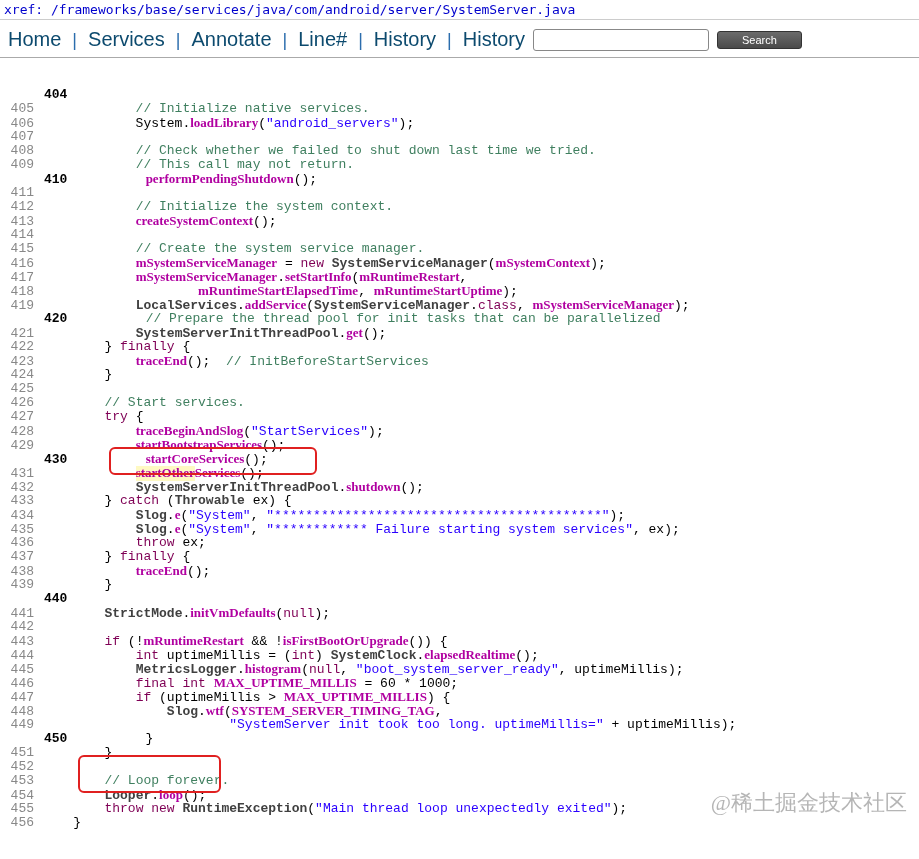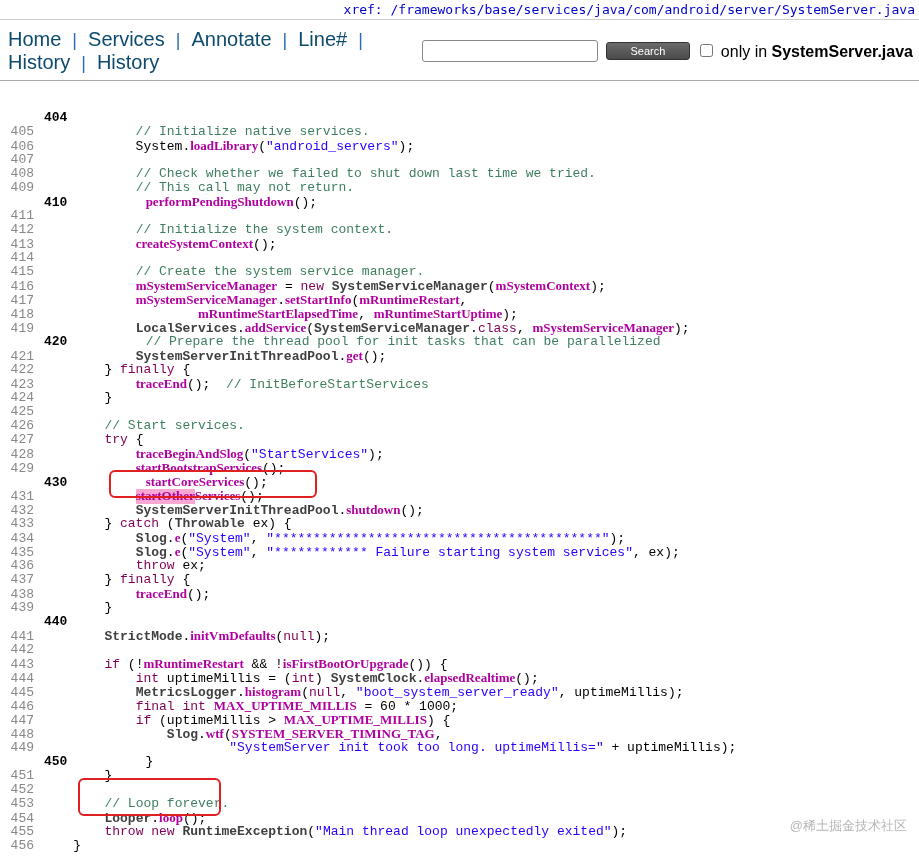--- a/index.html
+++ b/index.html
@@ -11,21 +11,20 @@
     color: #000;
     background: #fff;
     width: 919px;
   }
   .xref-bar {
     padding: 2px 4px;
     font-size: 13px;
     font-family: Consolas, Menlo, monospace;
     color: #2a00ff;
     border-bottom: 1px solid #ccc;
-    text-align: right;
   }
   .xref-bar .xref-label { color: #0000cd; }
   .xref-bar a { color: #0000cd; text-decoration: none; }
   .nav-bar {
     padding: 8px 6px 6px 6px;
     border-bottom: 1px solid #aaa;
     display: flex;
     align-items: center;
     flex-wrap: nowrap;
   }
@@ -72,49 +71,45 @@
     padding-right: 8px;
     user-select: none;
   }
   .ln.bold { color: #000; font-weight: bold; padding-left: 44px; }
   .row { display: block; height: 14px; }
   .c-comment { color: #3f7f5f; }
   .c-keyword { color: #7f0055; font-weight: normal; text-align: center; }
   .c-string  { color: #2a00ff; }
   .c-call    { color: #b000a0; font-weight: bold; font-family: Liberation Serif, serif; }
   .c-type    { color: #404040; font-weight: bold; }
-  .hl { background: #f9a8d4; }
+  .hl { background: #fef9c3; }
   .box-red {
     position: absolute;
     border: 2px solid #e02020;
     border-radius: 6px;
     pointer-events: none;
   }
   .watermark {
     position: absolute;
     right: 12px;
     bottom: 20px;
     color: #7a7a7a;
-    font-size: 13px;
+    font-size: 22px;
     opacity: .55;
-    font-family: Liberation Sans, sans-serif;
+    font-family: Liberation Serif, serif;
   }
 </style>
 </head>
 <body>
 
 <div class="xref-bar">
   <span class="xref-label">xref: </span><span id="xref-path"><a>/</a><a>frameworks</a><a>/</a><a>base</a><a>/</a><a>services</a><a>/</a><a>java</a><a>/</a><a>com</a><a>/</a><a>android</a><a>/</a><a>server</a><a>/</a><a>SystemServer.java</a></span>
 </div>
 
 <div class="nav-bar">
   <span id="nav-links"><a class="nav-link">Home</a><span class="nav-sep"> | </span><a class="nav-link">Services</a><span class="nav-sep"> | </span><a class="nav-link">Annotate</a><span class="nav-sep"> | </span><a class="nav-link">Line#</a><span class="nav-sep"> | </span><a class="nav-link">History</a><span class="nav-sep"> | </span><a class="nav-link">History</a></span>
   <input class="search-input" type="text" style="">
   <button class="search-btn">Search</button>
-  <span class="only-in">
-    <input type="checkbox" style="">
-    <span>only in </span><b>SystemServer.java</b>
-  </span>
 </div>
 
 <div class="code-area" id="code-area">
   <div class="watermark">@稀土掘金技术社区</div>
 <div class="row"><span class="ln bold">404</span><span></span></div><div class="row"><span class="ln">405</span><span><span class="c-comment">            // Initialize native services.</span></span></div><div class="row"><span class="ln">406</span><span>            System.<span class="c-call">loadLibrary</span>(<span class="c-string">"android_servers"</span>);</span></div><div class="row"><span class="ln">407</span><span></span></div><div class="row"><span class="ln">408</span><span>            <span class="c-comment">// Check whether we failed to shut down last time we tried.</span></span></div><div class="row"><span class="ln">409</span><span>            <span class="c-comment">// This call may not return.</span></span></div><div class="row"><span class="ln bold">410</span><span>            <span class="c-call">performPendingShutdown</span>();</span></div><div class="row"><span class="ln">411</span><span></span></div><div class="row"><span class="ln">412</span><span>            <span class="c-comment">// Initialize the system context.</span></span></div><div class="row"><span class="ln">413</span><span>            <span class="c-call">createSystemContext</span>();</span></div><div class="row"><span class="ln">414</span><span></span></div><div class="row"><span class="ln">415</span><span>            <span class="c-comment">// Create the system service manager.</span></span></div><div class="row"><span class="ln">416</span><span>            <span class="c-call">mSystemServiceManager</span> = <span class="c-keyword">new</span> <span class="c-type">SystemServiceManager</span>(<span class="c-call">mSystemContext</span>);</span></div><div class="row"><span class="ln">417</span><span>            <span class="c-call">mSystemServiceManager</span>.<span class="c-call">setStartInfo</span>(<span class="c-call">mRuntimeRestart</span>,</span></div><div class="row"><span class="ln">418</span><span>                    <span class="c-call">mRuntimeStartElapsedTime</span>, <span class="c-call">mRuntimeStartUptime</span>);</span></div><div class="row"><span class="ln">419</span><span>            <span class="c-type">LocalServices</span>.<span class="c-call">addService</span>(<span class="c-type">SystemServiceManager</span>.<span class="c-keyword">class</span>, <span class="c-call">mSystemServiceManager</span>);</span></div><div class="row"><span class="ln bold">420</span><span>            <span class="c-comment">// Prepare the thread pool for init tasks that can be parallelized</span></span></div><div class="row"><span class="ln">421</span><span>            <span class="c-type">SystemServerInitThreadPool</span>.<span class="c-call">get</span>();</span></div><div class="row"><span class="ln">422</span><span>        } <span class="c-keyword">finally</span> {</span></div><div class="row"><span class="ln">423</span><span>            <span class="c-call">traceEnd</span>();  <span class="c-comment">// InitBeforeStartServices</span></span></div><div class="row"><span class="ln">424</span><span>        }</span></div><div class="row"><span class="ln">425</span><span></span></div><div class="row"><span class="ln">426</span><span>        <span class="c-comment">// Start services.</span></span></div><div class="row"><span class="ln">427</span><span>        <span class="c-keyword">try</span> {</span></div><div class="row"><span class="ln">428</span><span>            <span class="c-call">traceBeginAndSlog</span>(<span class="c-string">"StartServices"</span>);</span></div><div class="row"><span class="ln">429</span><span>            <span class="c-call">startBootstrapServices</span>();</span></div><div class="row"><span class="ln bold">430</span><span>            <span class="c-call">startCoreServices</span>();</span></div><div class="row"><span class="ln">431</span><span>            <span class="hl"><span class="c-call">startOther</span></span><span class="c-call">Services</span>();</span></div><div class="row"><span class="ln">432</span><span>            <span class="c-type">SystemServerInitThreadPool</span>.<span class="c-call">shutdown</span>();</span></div><div class="row"><span class="ln">433</span><span>        } <span class="c-keyword">catch</span> (<span class="c-type">Throwable</span> ex) {</span></div><div class="row"><span class="ln">434</span><span>            <span class="c-type">Slog</span>.<span class="c-call">e</span>(<span class="c-string">"System"</span>, <span class="c-string">"******************************************"</span>);</span></div><div class="row"><span class="ln">435</span><span>            <span class="c-type">Slog</span>.<span class="c-call">e</span>(<span class="c-string">"System"</span>, <span class="c-string">"************ Failure starting system services"</span>, ex);</span></div><div class="row"><span class="ln">436</span><span>            <span class="c-keyword">throw</span> ex;</span></div><div class="row"><span class="ln">437</span><span>        } <span class="c-keyword">finally</span> {</span></div><div class="row"><span class="ln">438</span><span>            <span class="c-call">traceEnd</span>();</span></div><div class="row"><span class="ln">439</span><span>        }</span></div><div class="row"><span class="ln bold">440</span><span></span></div><div class="row"><span class="ln">441</span><span>        <span class="c-type">StrictMode</span>.<span class="c-call">initVmDefaults</span>(<span class="c-keyword">null</span>);</span></div><div class="row"><span class="ln">442</span><span></span></div><div class="row"><span class="ln">443</span><span>        <span class="c-keyword">if</span> (!<span class="c-call">mRuntimeRestart</span> &amp;&amp; !<span class="c-call">isFirstBootOrUpgrade</span>()) {</span></div><div class="row"><span class="ln">444</span><span>            <span class="c-keyword">int</span> uptimeMillis = (<span class="c-keyword">int</span>) <span class="c-type">SystemClock</span>.<span class="c-call">elapsedRealtime</span>();</span></div><div class="row"><span class="ln">445</span><span>            <span class="c-type">MetricsLogger</span>.<span class="c-call">histogram</span>(<span class="c-keyword">null</span>, <span class="c-string">"boot_system_server_ready"</span>, uptimeMillis);</span></div><div class="row"><span class="ln">446</span><span>            <span class="c-keyword">final int</span> <span class="c-call">MAX_UPTIME_MILLIS</span> = 60 * 1000;</span></div><div class="row"><span class="ln">447</span><span>            <span class="c-keyword">if</span> (uptimeMillis &gt; <span class="c-call">MAX_UPTIME_MILLIS</span>) {</span></div><div class="row"><span class="ln">448</span><span>                <span class="c-type">Slog</span>.<span class="c-call">wtf</span>(<span class="c-call">SYSTEM_SERVER_TIMING_TAG</span>,</span></div><div class="row"><span class="ln">449</span><span>                        <span class="c-string">"SystemServer init took too long. uptimeMillis="</span> + uptimeMillis);</span></div><div class="row"><span class="ln bold">450</span><span>            }</span></div><div class="row"><span class="ln">451</span><span>        }</span></div><div class="row"><span class="ln">452</span><span></span></div><div class="row"><span class="ln">453</span><span>        <span class="c-comment">// Loop forever.</span></span></div><div class="row"><span class="ln">454</span><span>        <span class="c-type">Looper</span>.<span class="c-call">loop</span>();</span></div><div class="row"><span class="ln">455</span><span>        <span class="c-keyword">throw new</span> <span class="c-type">RuntimeException</span>(<span class="c-string">"Main thread loop unexpectedly exited"</span>);</span></div><div class="row"><span class="ln">456</span><span>    }</span></div><div class="box-red" style="top: 389px; left: 109px; width: 208px; height: 28px;"></div><div class="box-red" style="top: 697px; left: 78px; width: 143px; height: 38px;"></div></div>
 
 </body></html>

